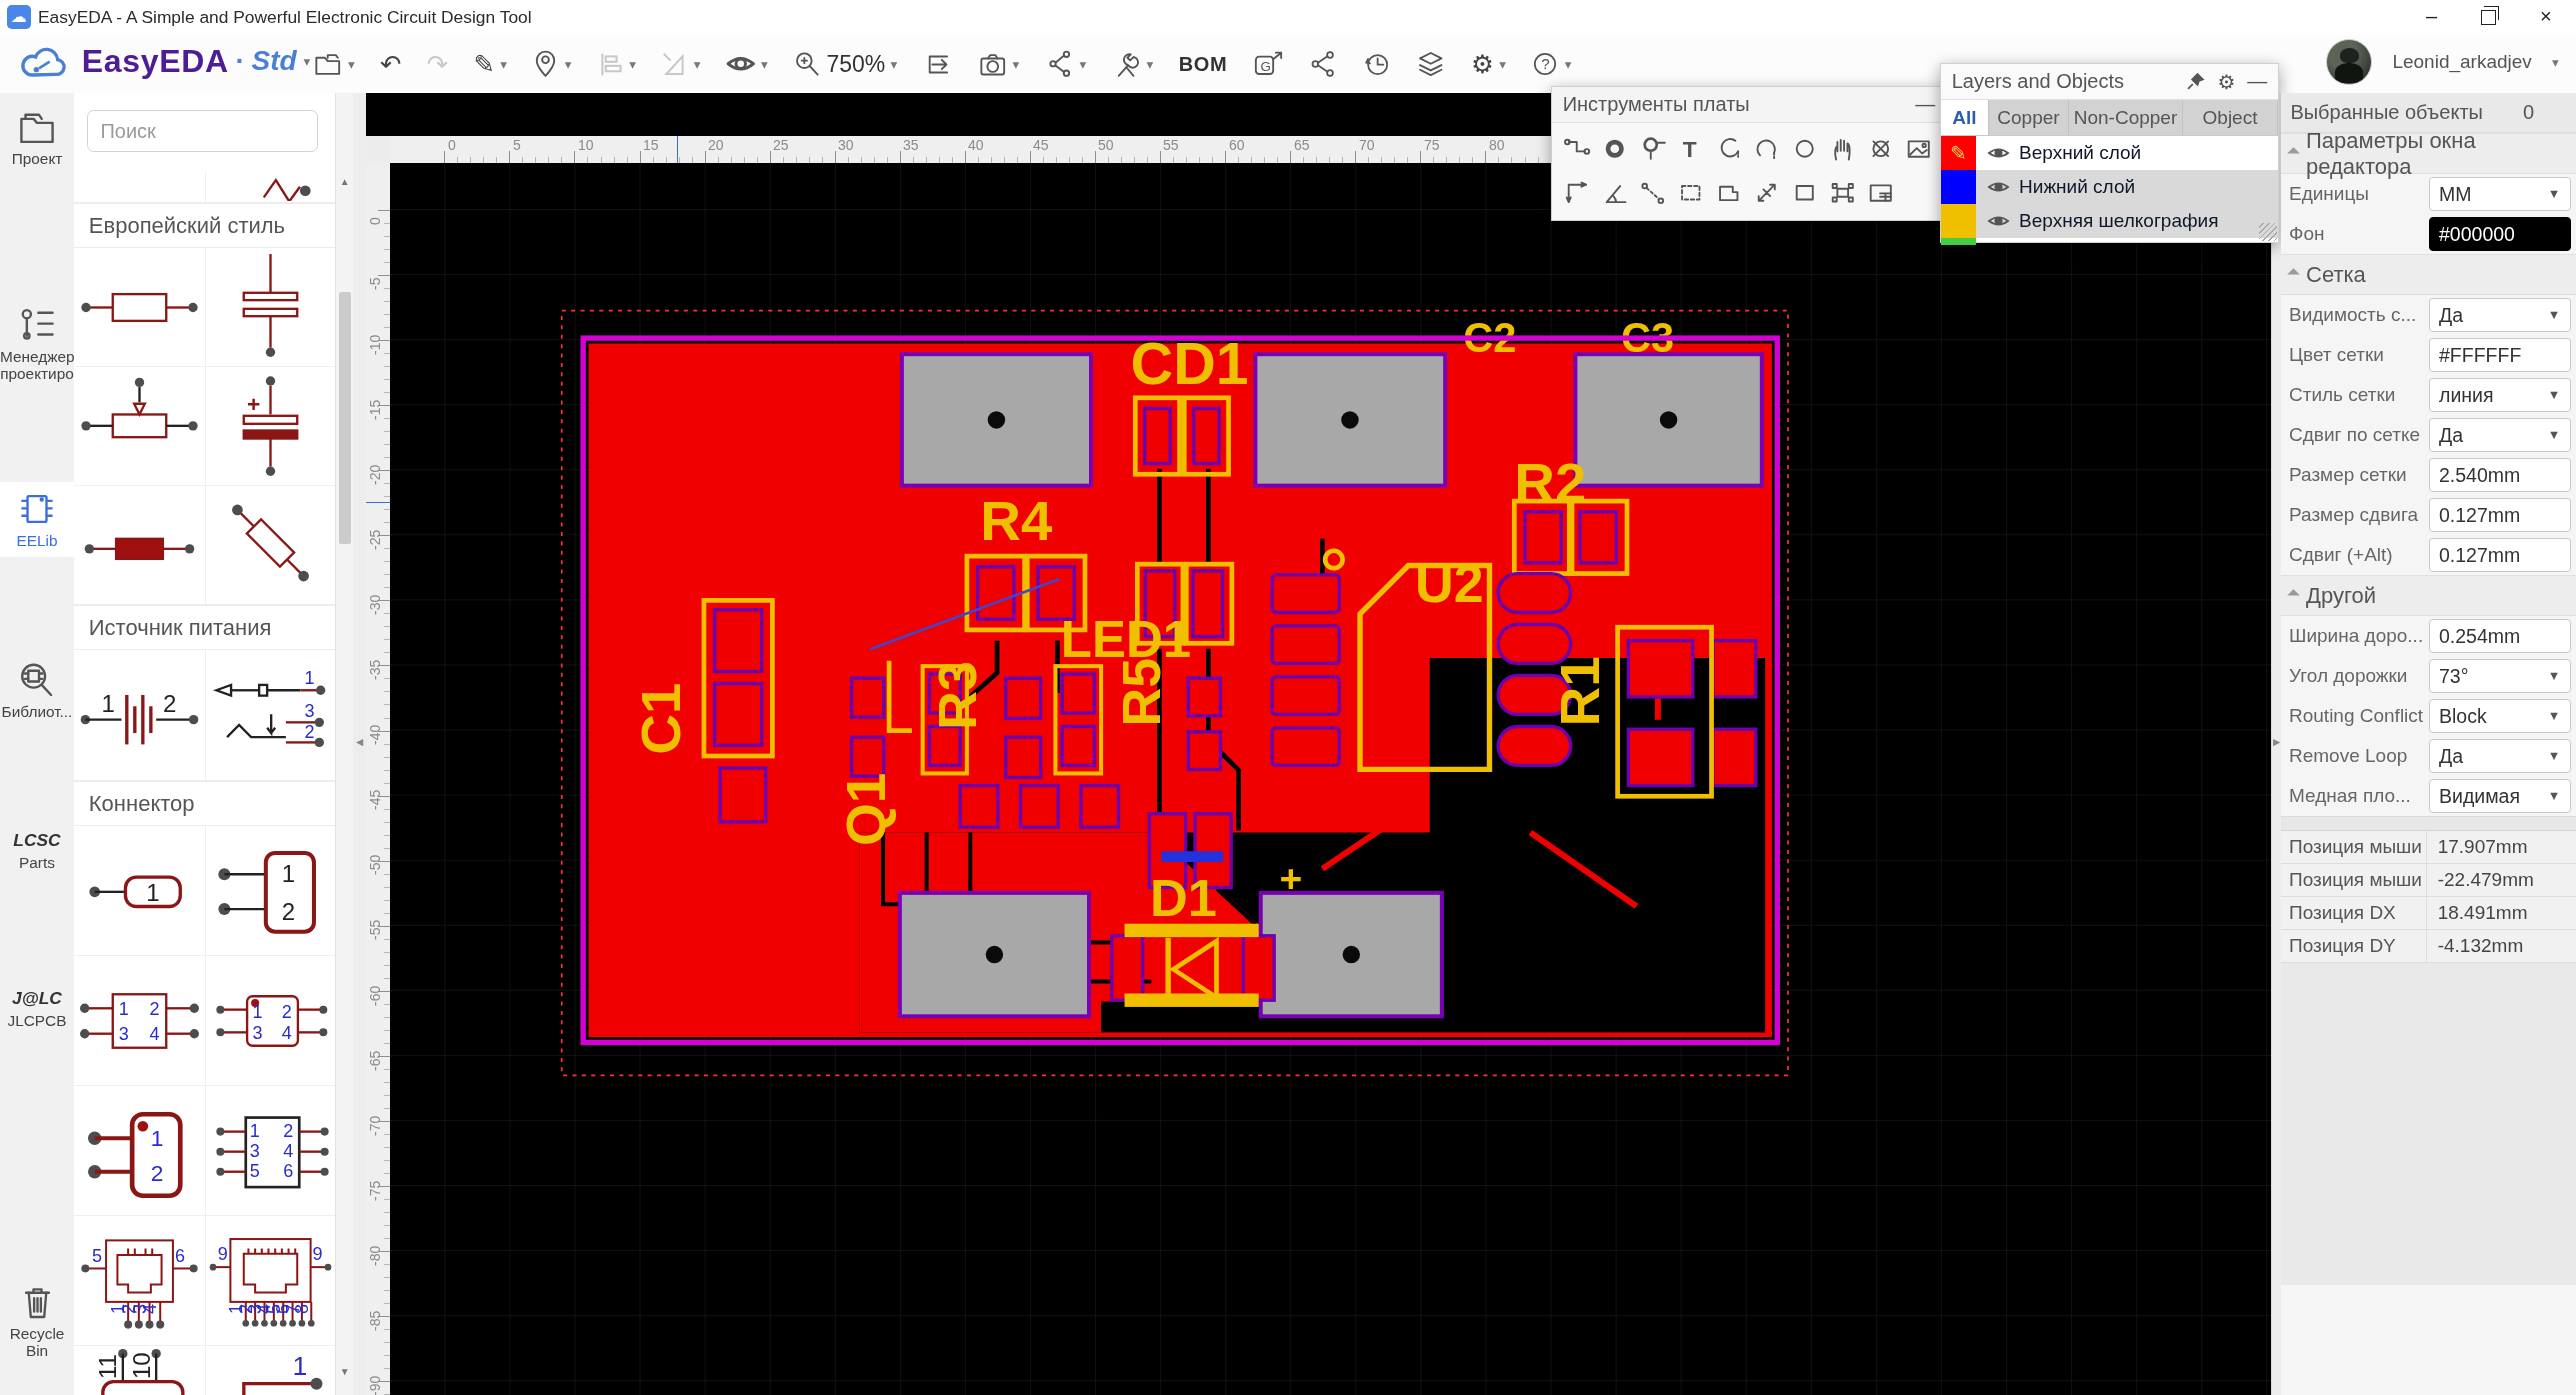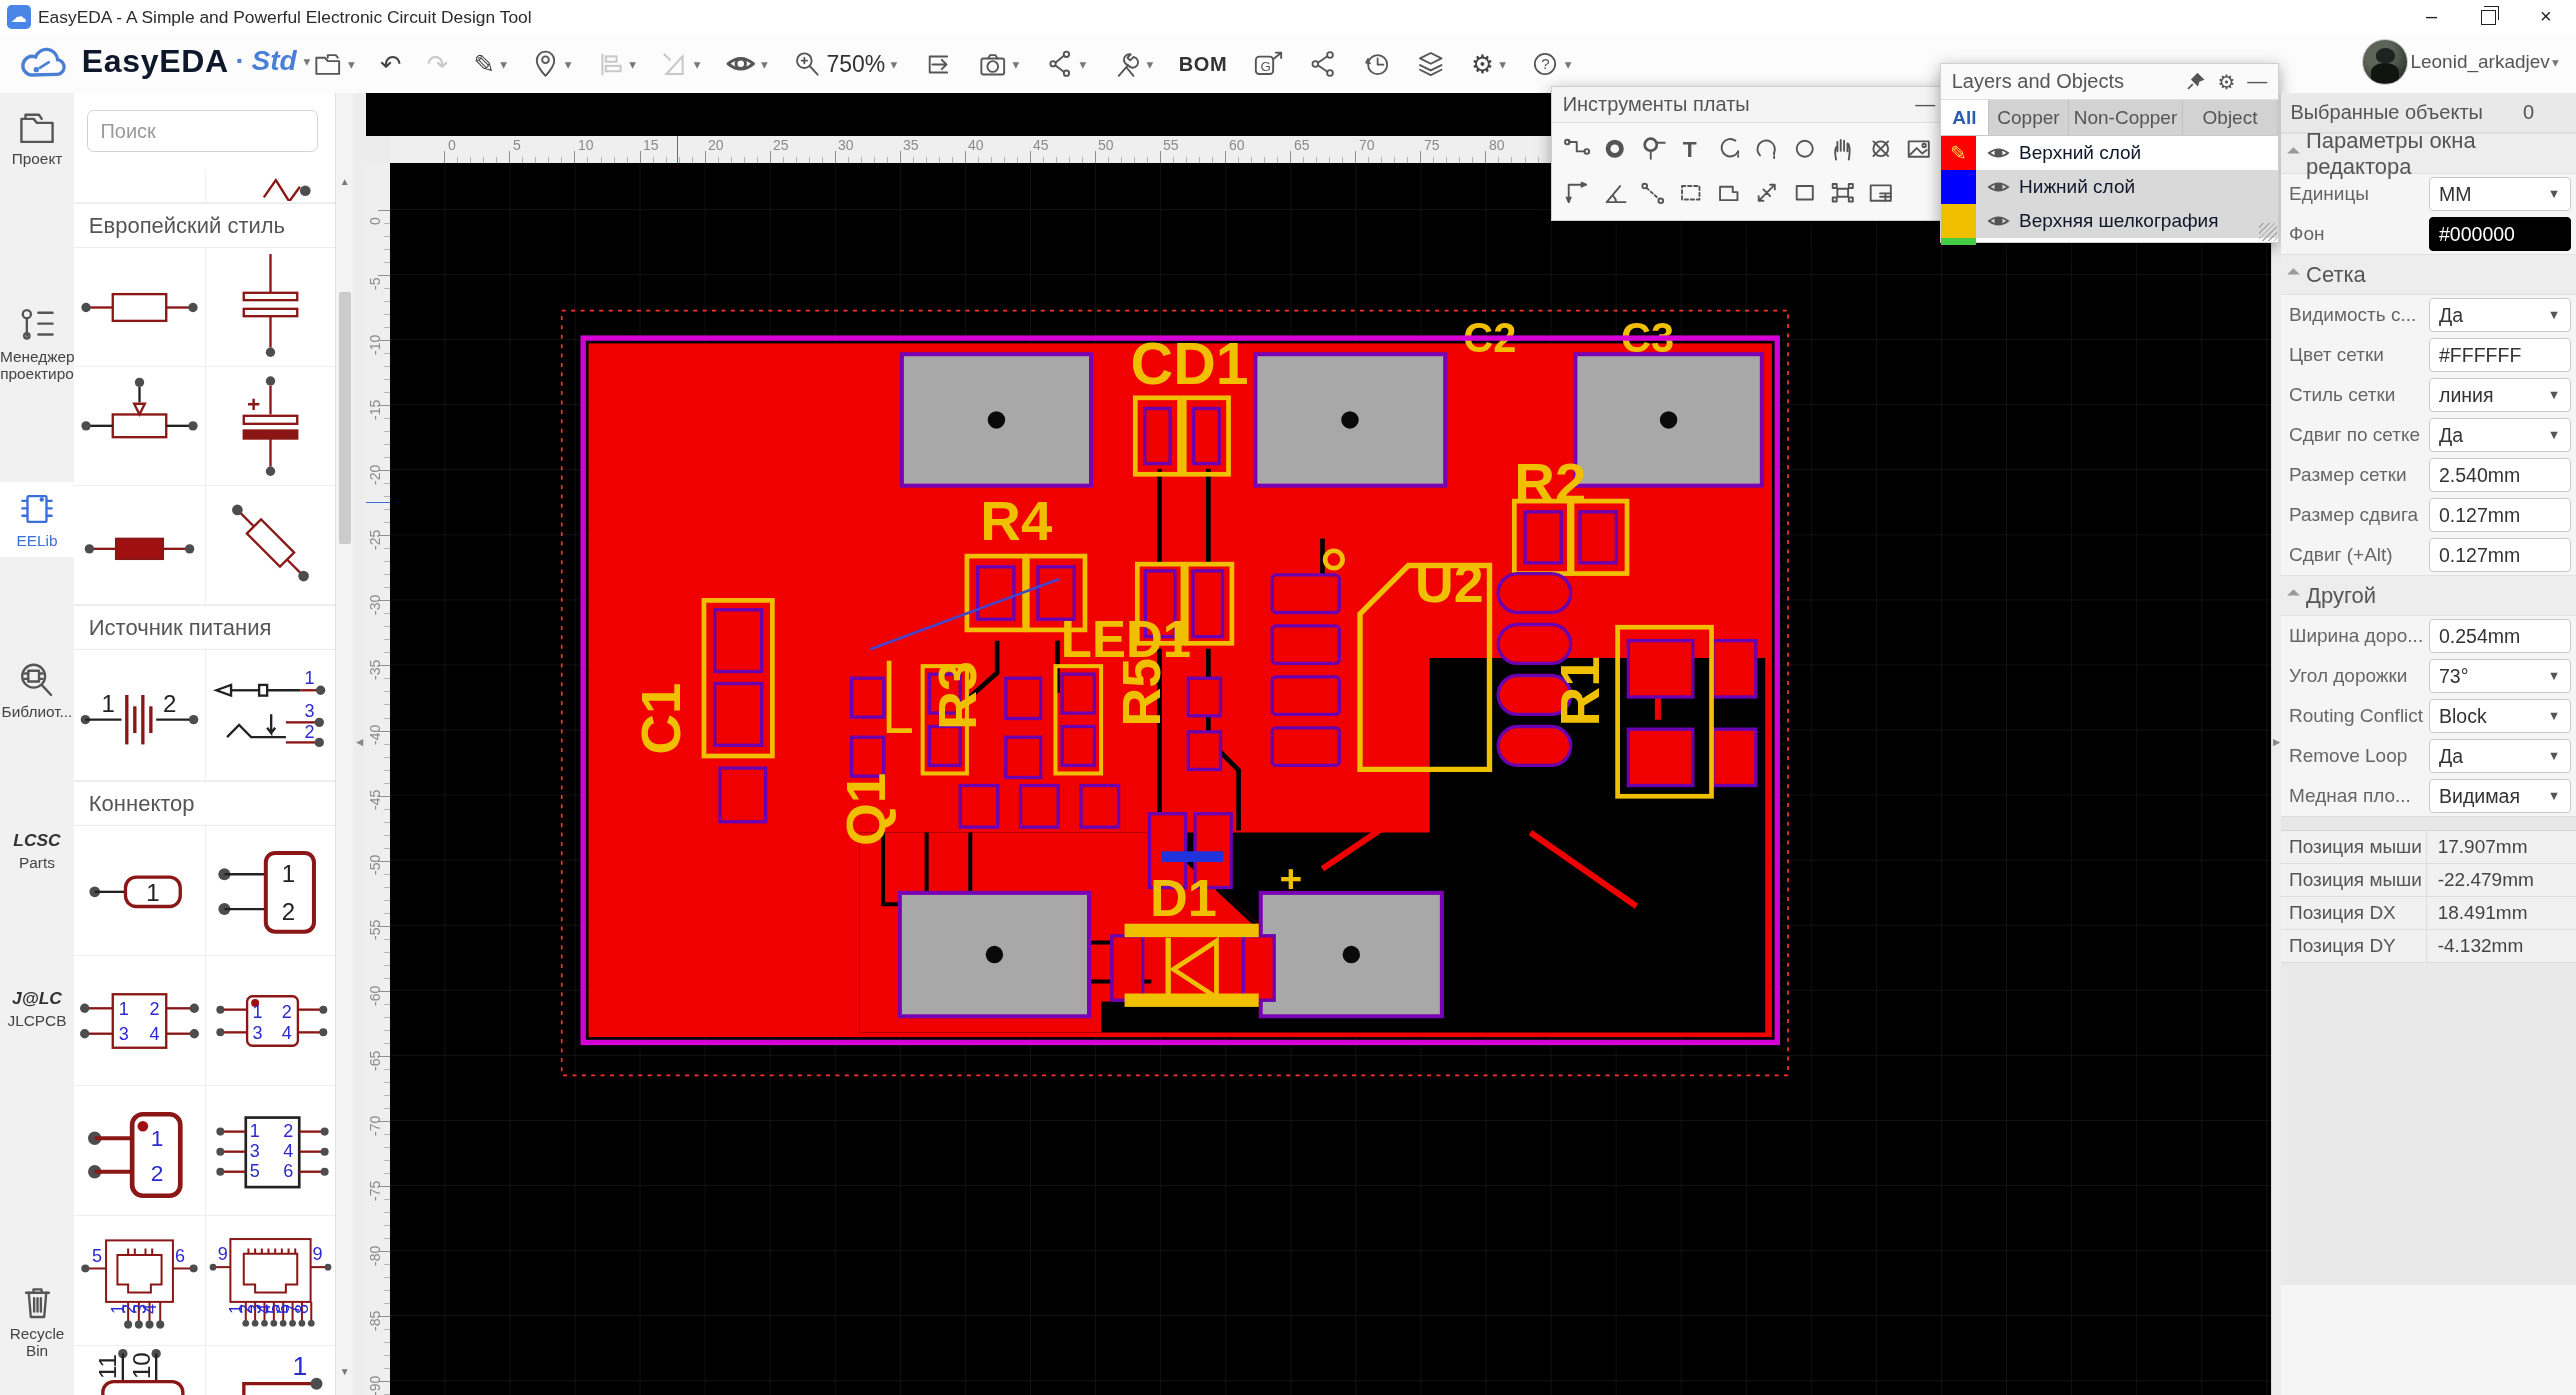--- a/index.html
+++ b/index.html
@@ -9,31 +9,31 @@
   
   #titlebar{left:0;top:0;width:2576px;height:35px;background:#fff;border-bottom:0.7px solid #ececec;}
   #appicon{left:6.7px;top:5.4px;width:24px;height:24px;background:#4a86e8;border-radius:4.7px;color:#fff;font-size:16px;line-height:24px;text-align:center;}
   #apptitle{left:38px;top:7.4px;font-size:17.4px;color:#2b2b2b;white-space:nowrap;}
   .wctl{top:4px;width:47px;height:27px;text-align:center;font-size:20px;line-height:25.5px;color:#222;}
   #wmax i{display:inline-block;width:13.4px;height:13.4px;border:1.7px solid #222;margin-top:6px;position:relative;}
   #wmax i::before{content:"";position:absolute;left:2.7px;top:-5.4px;width:13.4px;height:13.4px;border:1.7px solid #222;border-left:none;border-bottom:none;}
   
   #toolbar{left:0;top:35px;width:2576px;height:58px;background:#fcfcfc;border-bottom:0.7px solid #e3e3e3;}
   #logo{left:19px;top:5.4px;display:flex;align-items:center;gap:6.7px;}
-  #logo .brand{font-size:32px;font-weight:bold;color:#0f172a;letter-spacing:0.7px;}
+  #logo .brand{font-size:32px;font-weight:bold;color:#4c1d95;letter-spacing:0.7px;}
   #logo .std{font-size:28px;font-weight:bold;font-style:italic;color:#4a7fd6;}
   #logo .dot{font-size:28px;color:#4a7fd6;font-weight:bold;}
   .dd{font-size:13.4px;color:#777;}
   #tbicons{left:305px;top:0;height:58px;display:flex;align-items:center;gap:9.4px;}
   .tbtn{display:flex;align-items:center;gap:5.4px;padding:0 8px;height:43px;}
   .tbtn .uni{font-size:25.5px;color:#444;}
   .tbtn.dis .uni{color:#c8c8c8;}
   .zoomtxt{font-size:23px;color:#333;}
   .bomtxt{font-size:20px;color:#333;font-weight:bold;letter-spacing:0.7px;}
-  #userbox{right:17.4px;top:4px;display:flex;align-items:center;gap:2px;}
+  #userbox{right:17.4px;top:4px;display:flex;align-items:center;gap:20px;}
   #avatar{width:44px;height:44px;border-radius:50%;background:radial-gradient(circle at 35% 30%,#5b6457 0 35%,#2e342c 80%);border:0.7px solid #ccc;position:relative;overflow:hidden;}
   #avatar::before{content:"";position:absolute;left:12.7px;top:8px;width:19px;height:14.8px;background:#1d2320;border-radius:50% 50% 40% 40%;}
   #avatar::after{content:"";position:absolute;left:8px;top:23px;width:28px;height:20px;background:#11150f;border-radius:45% 45% 0 0;}
   #username{font-size:19px;color:#555;}
   
   #rail{left:0;top:93px;width:74px;height:1303px;background:#f1f1f1;border-right:0.7px solid #ddd;}
   .railitem{left:0;width:74px;text-align:center;color:#444;font-size:15.4px;line-height:1.12;}
   .railitem svg,.railitem .logotxt{margin:0 auto 4px auto;}
   .logotxt{font-style:italic;font-weight:bold;font-size:17.4px;color:#333;}
   #ri-eelib{background:#fff;padding:8px 0;color:#3b6fd9;}

